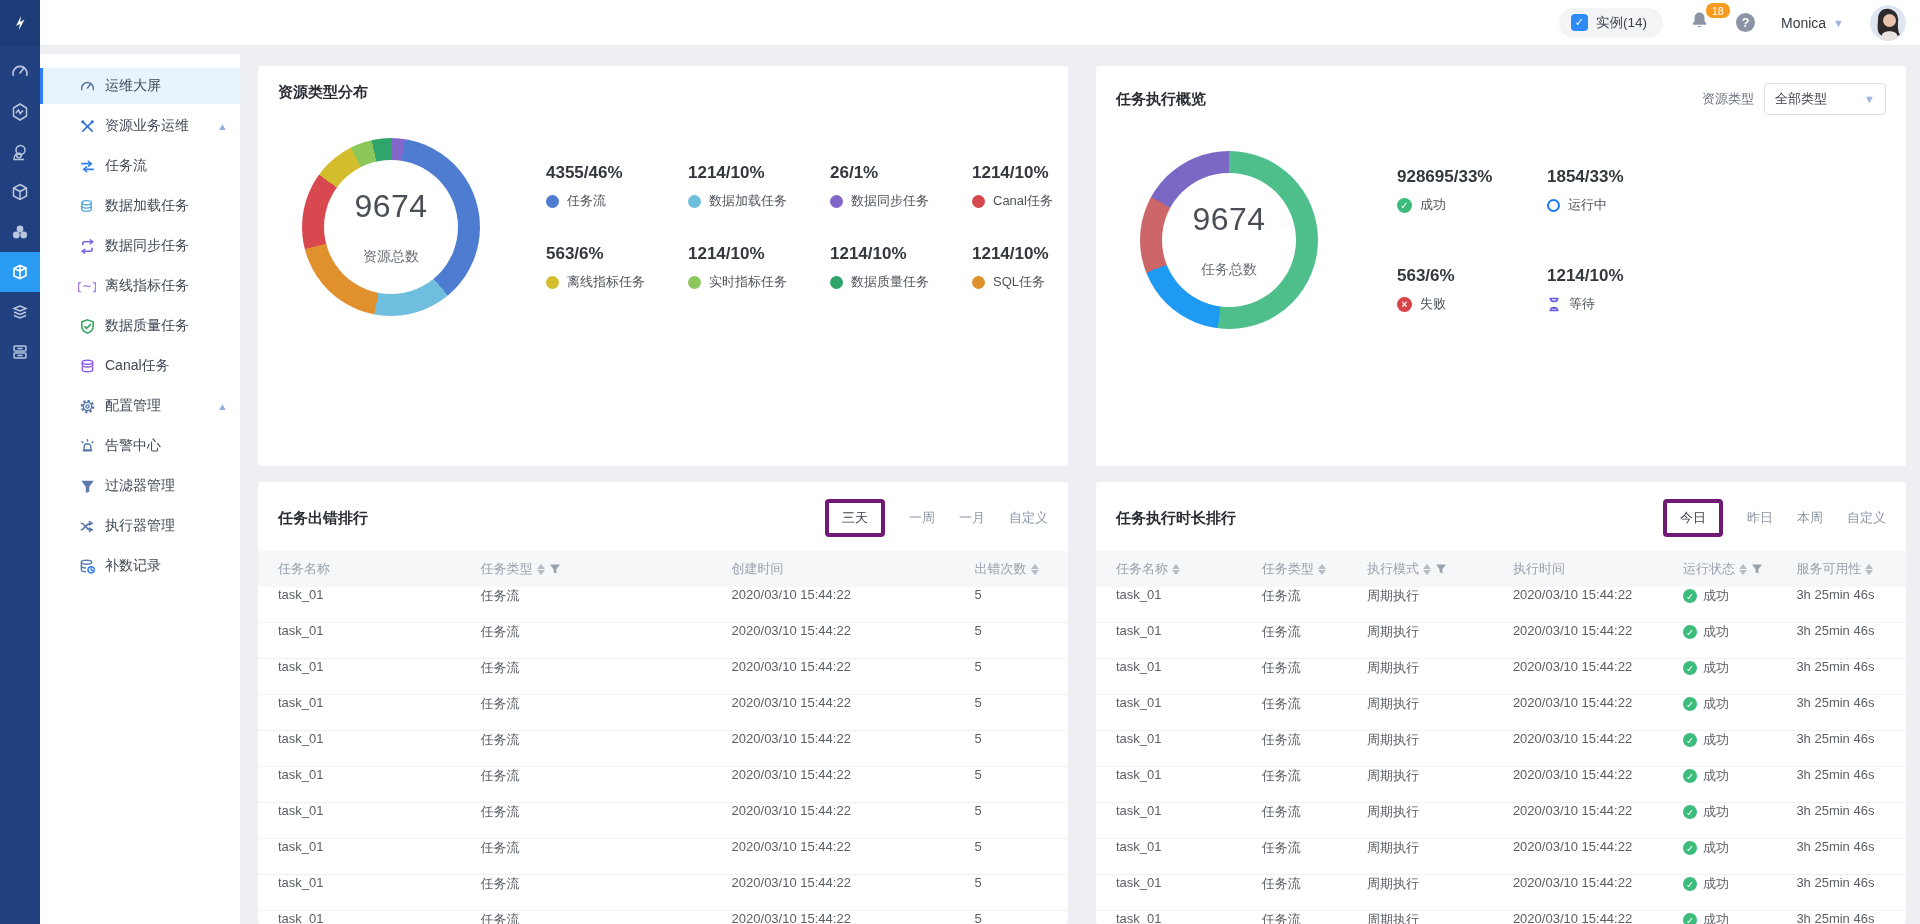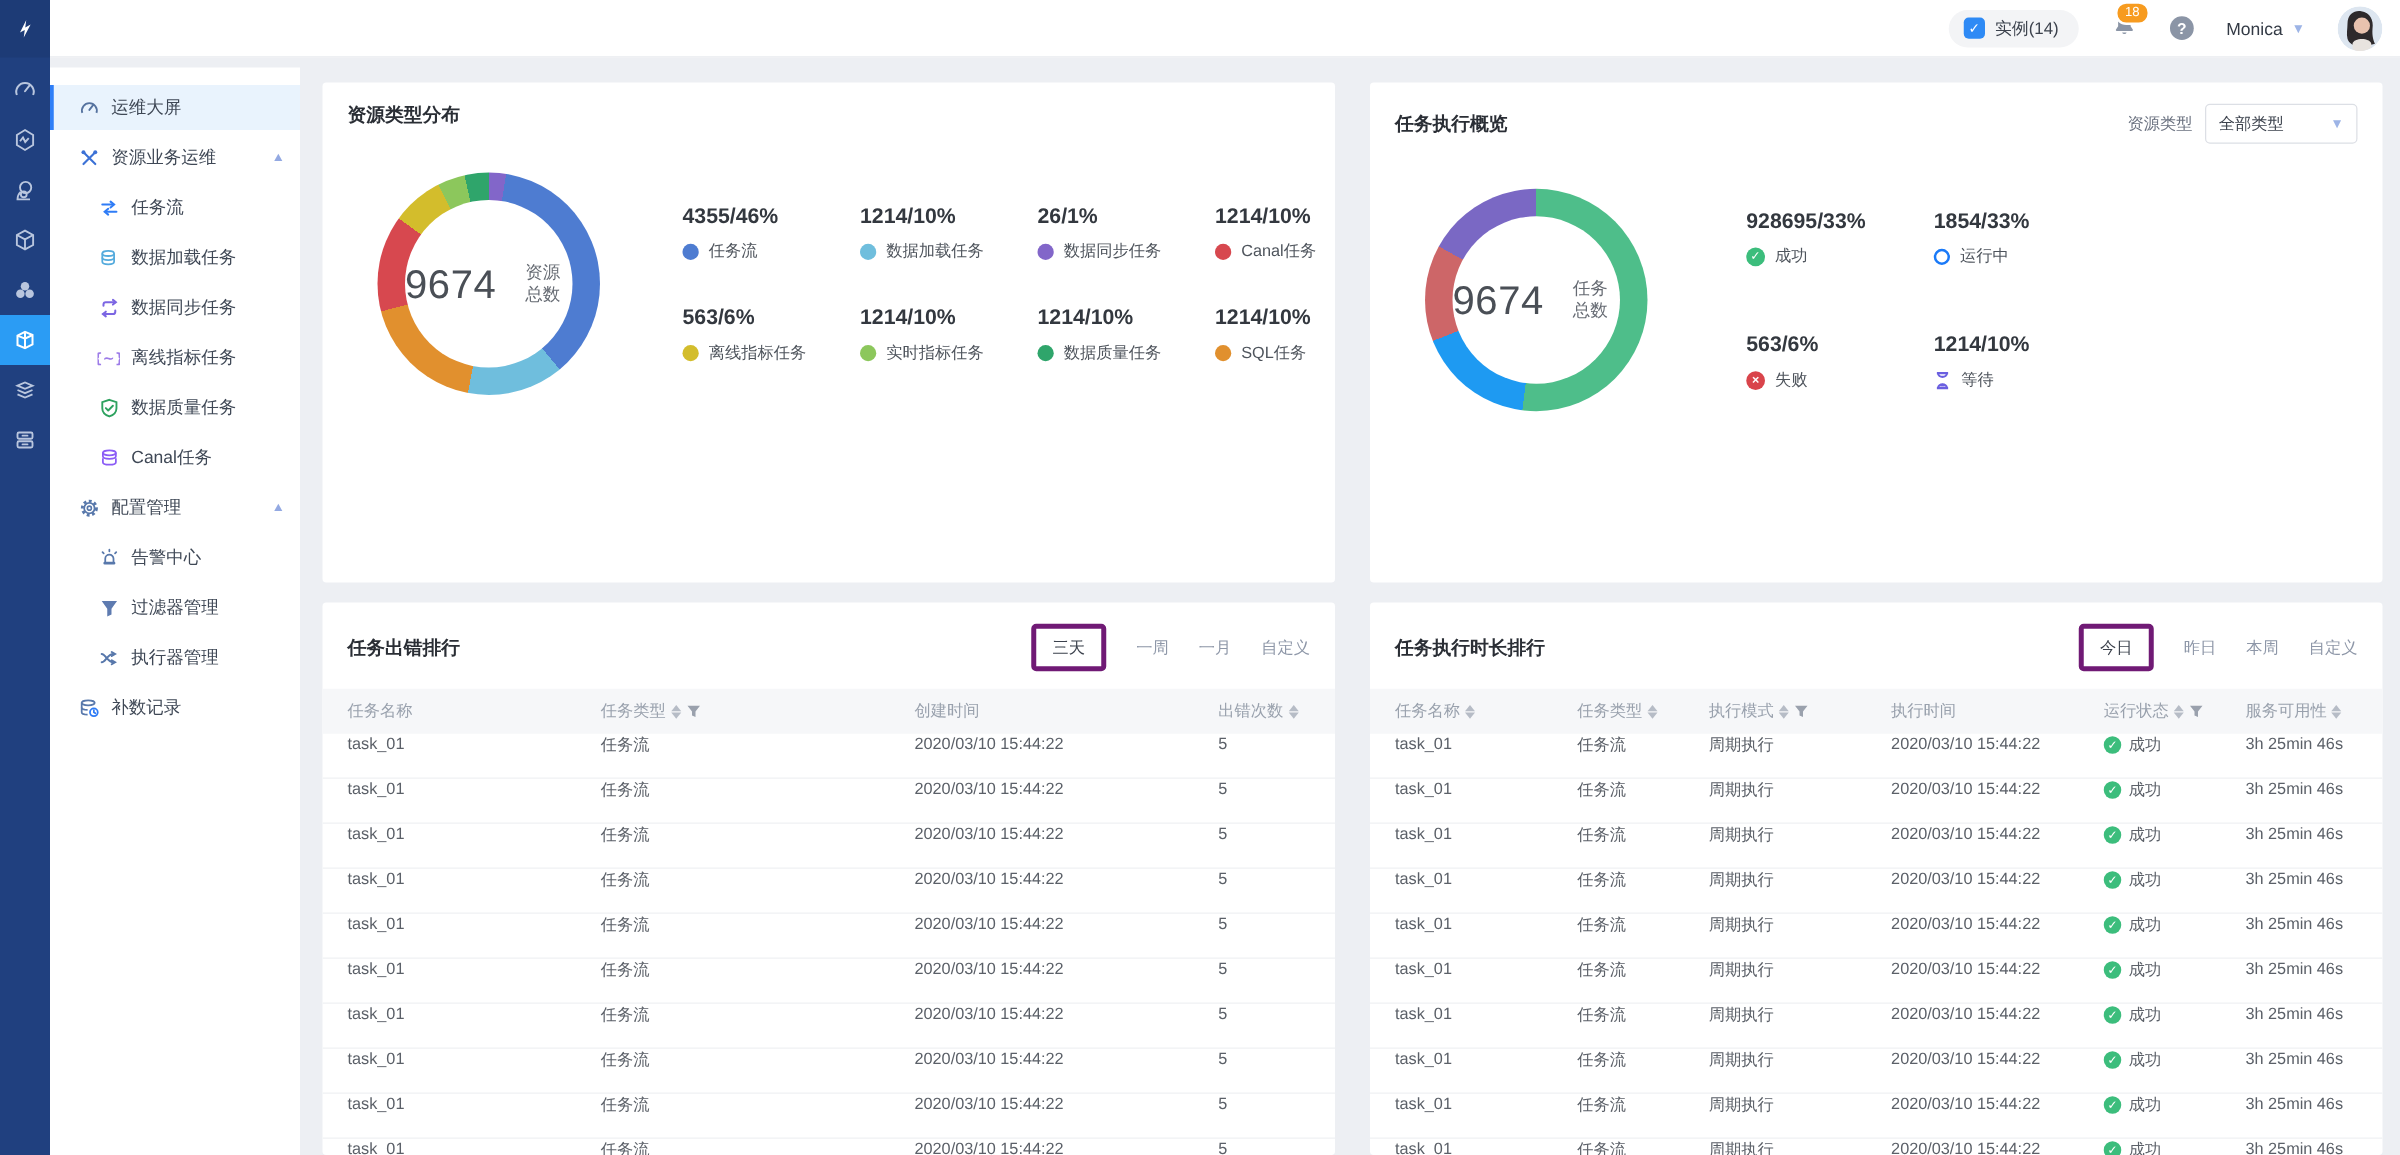--- a/index.html
+++ b/index.html
@@ -14,50 +14,50 @@
   .rail-item.active { background:#2b9cf4; color:#ffffff; }
   .rail-item svg { display:block; }
 
   
   .main-col { flex:1; display:flex; flex-direction:column; height:100%; min-width:0; }
   .topbar { height:46px; background:#fff; border-bottom:1px solid #e9ebef; display:flex; align-items:center; justify-content:flex-end; padding-right:14px; gap:26px; flex:0 0 46px; }
   .pill { display:flex; align-items:center; gap:8px; background:#f3f4f6; border-radius:16px; padding:6px 16px 6px 12px; cursor:pointer; }
   .pill-check { width:17px; height:17px; background:#2e8af5; border-radius:4px; color:#fff; font-size:11px; display:flex; align-items:center; justify-content:center; }
   .pill-label { font-size:13.5px; color:#3c424d; }
   .bell-wrap { position:relative; cursor:pointer; }
-  .badge { position:absolute; top:-9px; left:3px; background:#f79b1f; color:#fff; font-size:10.5px; border-radius:9px; padding:1.5px 6px; border:2px solid #fff; }
+  .badge { position:absolute; top:-9px; left:15px; background:#f79b1f; color:#fff; font-size:10.5px; border-radius:9px; padding:1.5px 6px; border:2px solid #fff; }
   .help-circle { width:19px; height:19px; border-radius:50%; background:#8b95a6; color:#fff; font-size:12.5px; font-weight:bold; display:flex; align-items:center; justify-content:center; cursor:pointer; }
   .user-wrap { display:flex; align-items:center; gap:7px; cursor:pointer; }
   .user-name { font-size:14px; color:#333a45; }
   .chev { color:#9db4e6; font-size:11px; }
   .avatar { width:36px; height:36px; border-radius:50%; overflow:hidden; cursor:pointer; flex:0 0 36px; }
 
   .below { flex:1; display:flex; min-height:0; }
 
   
   .side-wrap { width:200px; flex:0 0 200px; padding-top:8px; }
   .sidebar { background:#fff; height:100%; padding-top:12px; }
-  .menu-item { height:40px; display:flex; align-items:center; gap:9px; padding-left:22px; padding-right:12px; font-size:14px; color:#3f4856; cursor:pointer; position:relative; }
+  .menu-item { height:40px; display:flex; align-items:center; gap:9px; padding-left:38px; padding-right:12px; font-size:14px; color:#3f4856; cursor:pointer; position:relative; }
   .menu-item.child { padding-left:38px; }
   .menu-item.active { background:#e9f3fd; height:36px; margin:2px 0; }
   .menu-item.active::before { content:""; position:absolute; left:0; top:0; bottom:0; width:3px; background:#2e7ef7; }
   .menu-item .micon { width:18px; height:18px; display:flex; align-items:center; justify-content:center; flex:0 0 18px; }
   .menu-item .spacer { flex:1; }
   .menu-chev { color:#93a9e2; font-size:11px; transform:scaleY(.9); }
 
   
   .content { flex:1; min-width:0; padding:20px 14px 0 18px; display:grid; grid-template-columns:1fr 1fr; grid-template-rows:400px 1fr; gap:16px 28px; overflow:hidden; }
   .card { background:#fff; border-radius:3px; overflow:hidden; }
   .card-head { display:flex; align-items:center; justify-content:space-between; padding:17px 20px 8px 20px; }
   .card-title { font-size:15px; font-weight:bold; color:#2a2e35; }
 
   
   .chart-row { display:flex; align-items:center; padding:28px 10px 0 44px; }
   .donut { width:178px; height:178px; border-radius:50%; position:relative; flex:0 0 178px; }
-  .donut-hole { position:absolute; left:22px; top:22px; right:22px; bottom:22px; background:#fff; border-radius:50%; display:flex; flex-direction:row; align-items:center; justify-content:center; gap:23px; }
+  .donut-hole { position:absolute; left:22px; top:22px; right:22px; bottom:22px; background:#fff; border-radius:50%; display:flex; flex-direction:column; align-items:center; justify-content:center; gap:23px; }
   .donut-num { font-size:32px; color:#4a4f56; font-weight:500; letter-spacing:.5px; }
   .donut-cap { font-size:14px; color:#666b73; }
   .legend-grid { display:grid; margin-left:66px; }
   .legend-grid.cols4 { grid-template-columns:repeat(4,142px); row-gap:34px; }
   .legend-grid.cols2 { grid-template-columns:repeat(2,150px); row-gap:52px; margin-left:79px; }
   .lg-item { }
   .lg-val { font-size:17px; font-weight:bold; color:#33383f; margin-bottom:9px; }
   .lg-line { display:flex; align-items:center; gap:8px; font-size:13px; color:#4e545c; }
   .dot { width:13px; height:13px; border-radius:50%; flex:0 0 13px; }
   .st-icon { width:15px; height:15px; border-radius:50%; display:flex; align-items:center; justify-content:center; color:#fff; font-size:10px; font-weight:bold; flex:0 0 15px; }

